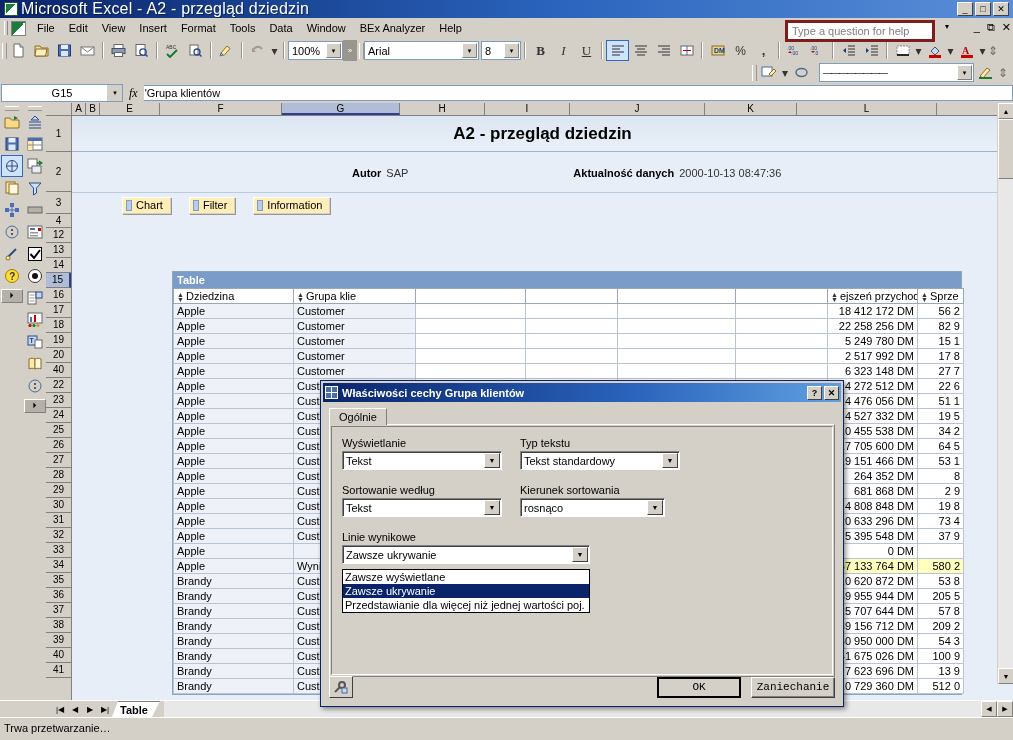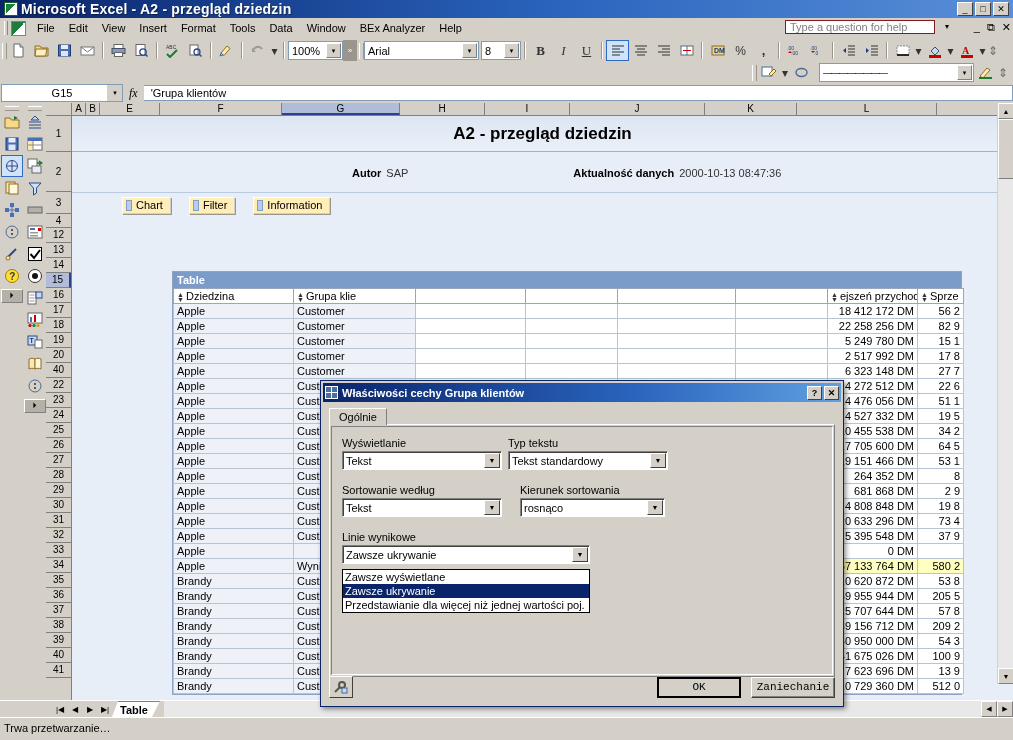--- a/index.html
+++ b/index.html
@@ -26,21 +26,21 @@
     background: #fff; border: 1px solid #1a5c2a;
     display: flex; align-items: center; justify-content: center;
     font-size: 9px; color: #1a7a30; font-weight: bold;
     position: relative;
   }
   .titlebar .tb-icon::after {
     content: ""; position: absolute; left: 1px; top: 1px; right: 1px; bottom: 1px;
     background: linear-gradient(135deg, #1d7d3c 50%, #ffffff 50%);
   }
   .titlebar .tb-title {
-    font-size: 14px; font-weight: bold; letter-spacing: 0.2px;
+    font-size: 16px; font-weight: normal; letter-spacing: 0.2px;
     text-shadow: 1px 1px 0 rgba(0,0,0,0.4);
     flex: 1;
   }
   .win-btns { display: flex; gap: 2px; padding-right: 2px; }
   .win-btn {
     width: 16px; height: 14px;
     background: #d4d0c8;
     border: 1px solid #fff;
     border-right-color: #404040; border-bottom-color: #404040;
     display: flex; align-items: center; justify-content: center;
@@ -60,22 +60,22 @@
     border-left: 1px solid #fff; border-right: 1px solid #888;
   }
   .doc-icon {
     width: 15px; height: 15px; margin: 0 4px 0 2px;
     background: linear-gradient(135deg,#1d7d3c 50%,#ffffff 50%);
     border: 1px solid #808080;
   }
   .menu-item { padding: 2px 7px; font-size: 11px; color: #000; cursor: default; }
   .help-box {
     position: absolute; right: 78px; top: 2px;
-    width: 150px; height: 14px;
-    border: 1px solid #7f1d1d; background: #fff;
+    width: 150px; height: 22px;
+    border: 3px solid #7f1d1d; background: #fff;
     font-size: 11px; color: #808080; padding: 2px 4px;
     display: flex; align-items: center;
   }
   .help-drop {
     position: absolute; right: 64px; top: 4px;
     font-size: 8px; color: #000;
   }
   .mdi-btns { position: absolute; right: 2px; top: 3px; display: flex; gap: 7px; font-size: 11px; color:#000;}
 
   
@@ -121,21 +121,21 @@
   }
   .namebox .arrow {
     position: absolute; right: 0px; top: 0px; width: 15px; height: 16px;
     background: #d4d0c8; display: flex; align-items:center; justify-content:center;
     font-size: 7px; border-left: 1px solid #d4d0c8;
   }
   .fx-btns { display: flex; align-items: center; padding: 0 6px; gap: 8px; font-size: 11px; }
   .formula-input {
     flex: 1; height: 16px; background: #fff;
     border: 1px solid #7f9db9; border-left: none;
-    display: flex; align-items: center; padding-left: 7px; font-size: 11px;
+    display: flex; align-items: center; padding-left: 1px; font-size: 11px;
   }
 
   
   .mainarea { position: relative; height: 597px; display: flex; background: #d4d0c8; }
 
   .sidetools { width: 46px; height: 100%; background: #d4d0c8; display: flex; position: relative; }
   .vbar { width: 23px; background: #d4d0c8; display: flex; flex-direction: column; align-items: center; }
   .vbar .vgrip { width: 18px; height: 7px; position: relative; margin-top: 1px;}
   .vbar .vgrip::before {
     content:""; position:absolute; left:2px; top:2px; width:14px; height:3px;
@@ -1150,21 +1150,21 @@
           <div class="dlg-btn">✕</div>
         </div>
       </div>
       <div class="dlg-body">
         <div class="tabstrip">
           <div class="tab">Ogólnie</div>
         </div>
         <div class="tabpanel">
           <div class="inner-line"></div>
 
-          <div style="display:flex; gap:6px; position:relative; z-index:1;align-items:center;">
+          <div style="display:flex; gap:18px; position:relative; z-index:1;align-items:center;">
             <div style="width:160px">
               <div class="fld-label">Wyświetlanie</div>
               <div class="combo">
                 <span>Tekst</span>
                 <span class="cbtn">▼</span>
               </div>
             </div>
             <div style="width:160px">
               <div class="fld-label">Typ tekstu</div>
               <div class="combo">

